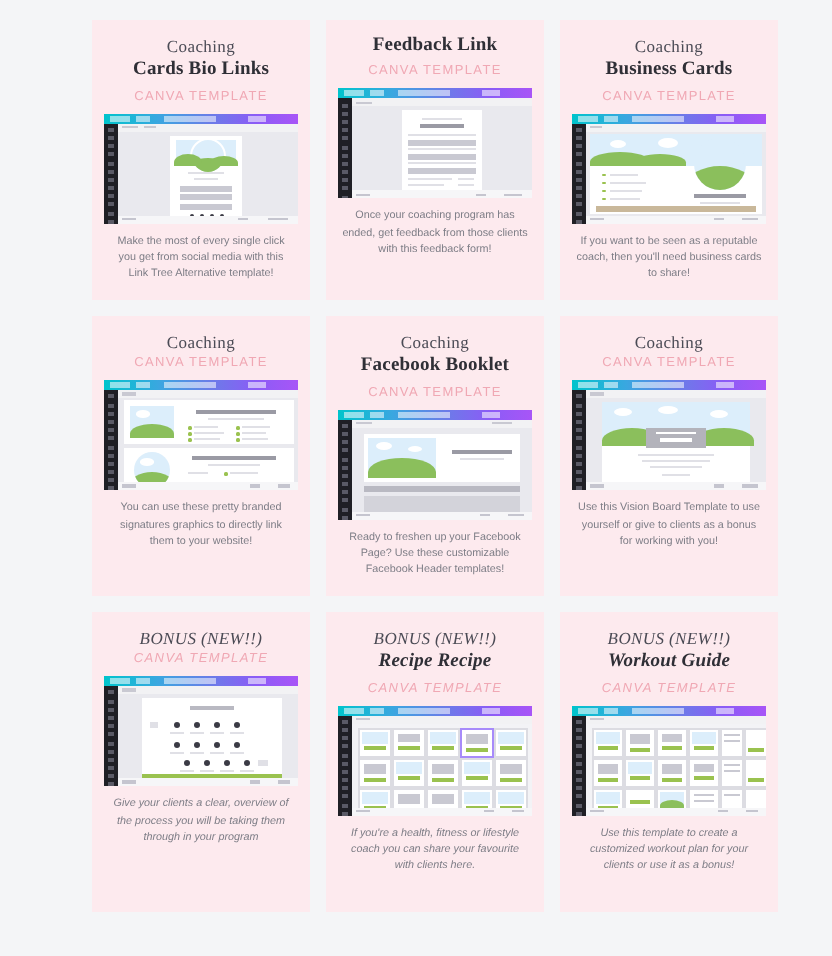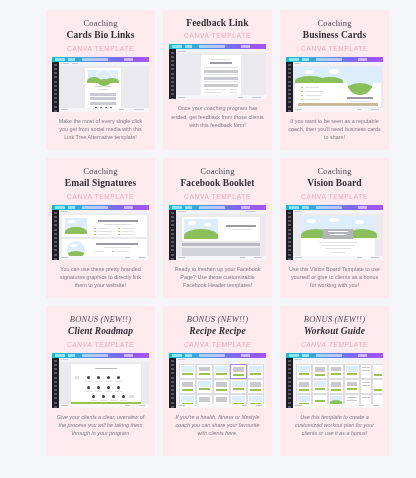--- a/index.html
+++ b/index.html
@@ -280,21 +280,20 @@
           <s style="left:2px;width:7px"></s>
           <s style="left:64px;width:5px"></s>
           <s style="left:78px;width:8px"></s>
         </div>
     </div>
     <div class="caption">If you want to be seen as a reputable coach, then you'll need business cards to share!</div>
   </div>
 
   <div class="card r2">
     <div class="eyebrow">Coaching</div>
-    <div class="title">Email Signatures</div>
     <div class="subtitle">CANVA TEMPLATE</div>
     <div class="thumb">
       <div class="cv-top">
           <span class="tb" style="left:3px;width:10px"></span>
           <span class="tb" style="left:16px;width:7px"></span>
           <span class="tb" style="left:30px;width:26px"></span>
           <span class="tb" style="left:72px;width:9px"></span>
         </div>
       <div class="cv-rail">
           <i></i>
@@ -400,21 +399,20 @@
           <s style="left:2px;width:7px"></s>
           <s style="left:64px;width:5px"></s>
           <s style="left:78px;width:8px"></s>
         </div>
     </div>
     <div class="caption">Ready to freshen up your Facebook Page? Use these customizable Facebook Header templates!</div>
   </div>
 
   <div class="card r2">
     <div class="eyebrow">Coaching</div>
-    <div class="title">Vision Board</div>
     <div class="subtitle">CANVA TEMPLATE</div>
     <div class="thumb">
       <div class="cv-top">
           <span class="tb" style="left:3px;width:10px"></span>
           <span class="tb" style="left:16px;width:7px"></span>
           <span class="tb" style="left:30px;width:26px"></span>
           <span class="tb" style="left:72px;width:9px"></span>
         </div>
       <div class="cv-rail">
           <i></i>
@@ -455,21 +453,20 @@
           <s style="left:2px;width:7px"></s>
           <s style="left:64px;width:5px"></s>
           <s style="left:78px;width:8px"></s>
         </div>
     </div>
     <div class="caption">Use this Vision Board Template to use yourself or give to clients as a bonus for working with you!</div>
   </div>
 
   <div class="card r3">
     <div class="eyebrow">BONUS (NEW!!)</div>
-    <div class="title">Client Roadmap</div>
     <div class="subtitle">CANVA TEMPLATE</div>
     <div class="thumb">
       <div class="cv-top">
           <span class="tb" style="left:3px;width:10px"></span>
           <span class="tb" style="left:16px;width:7px"></span>
           <span class="tb" style="left:30px;width:26px"></span>
           <span class="tb" style="left:72px;width:9px"></span>
         </div>
       <div class="cv-rail">
           <i></i>

